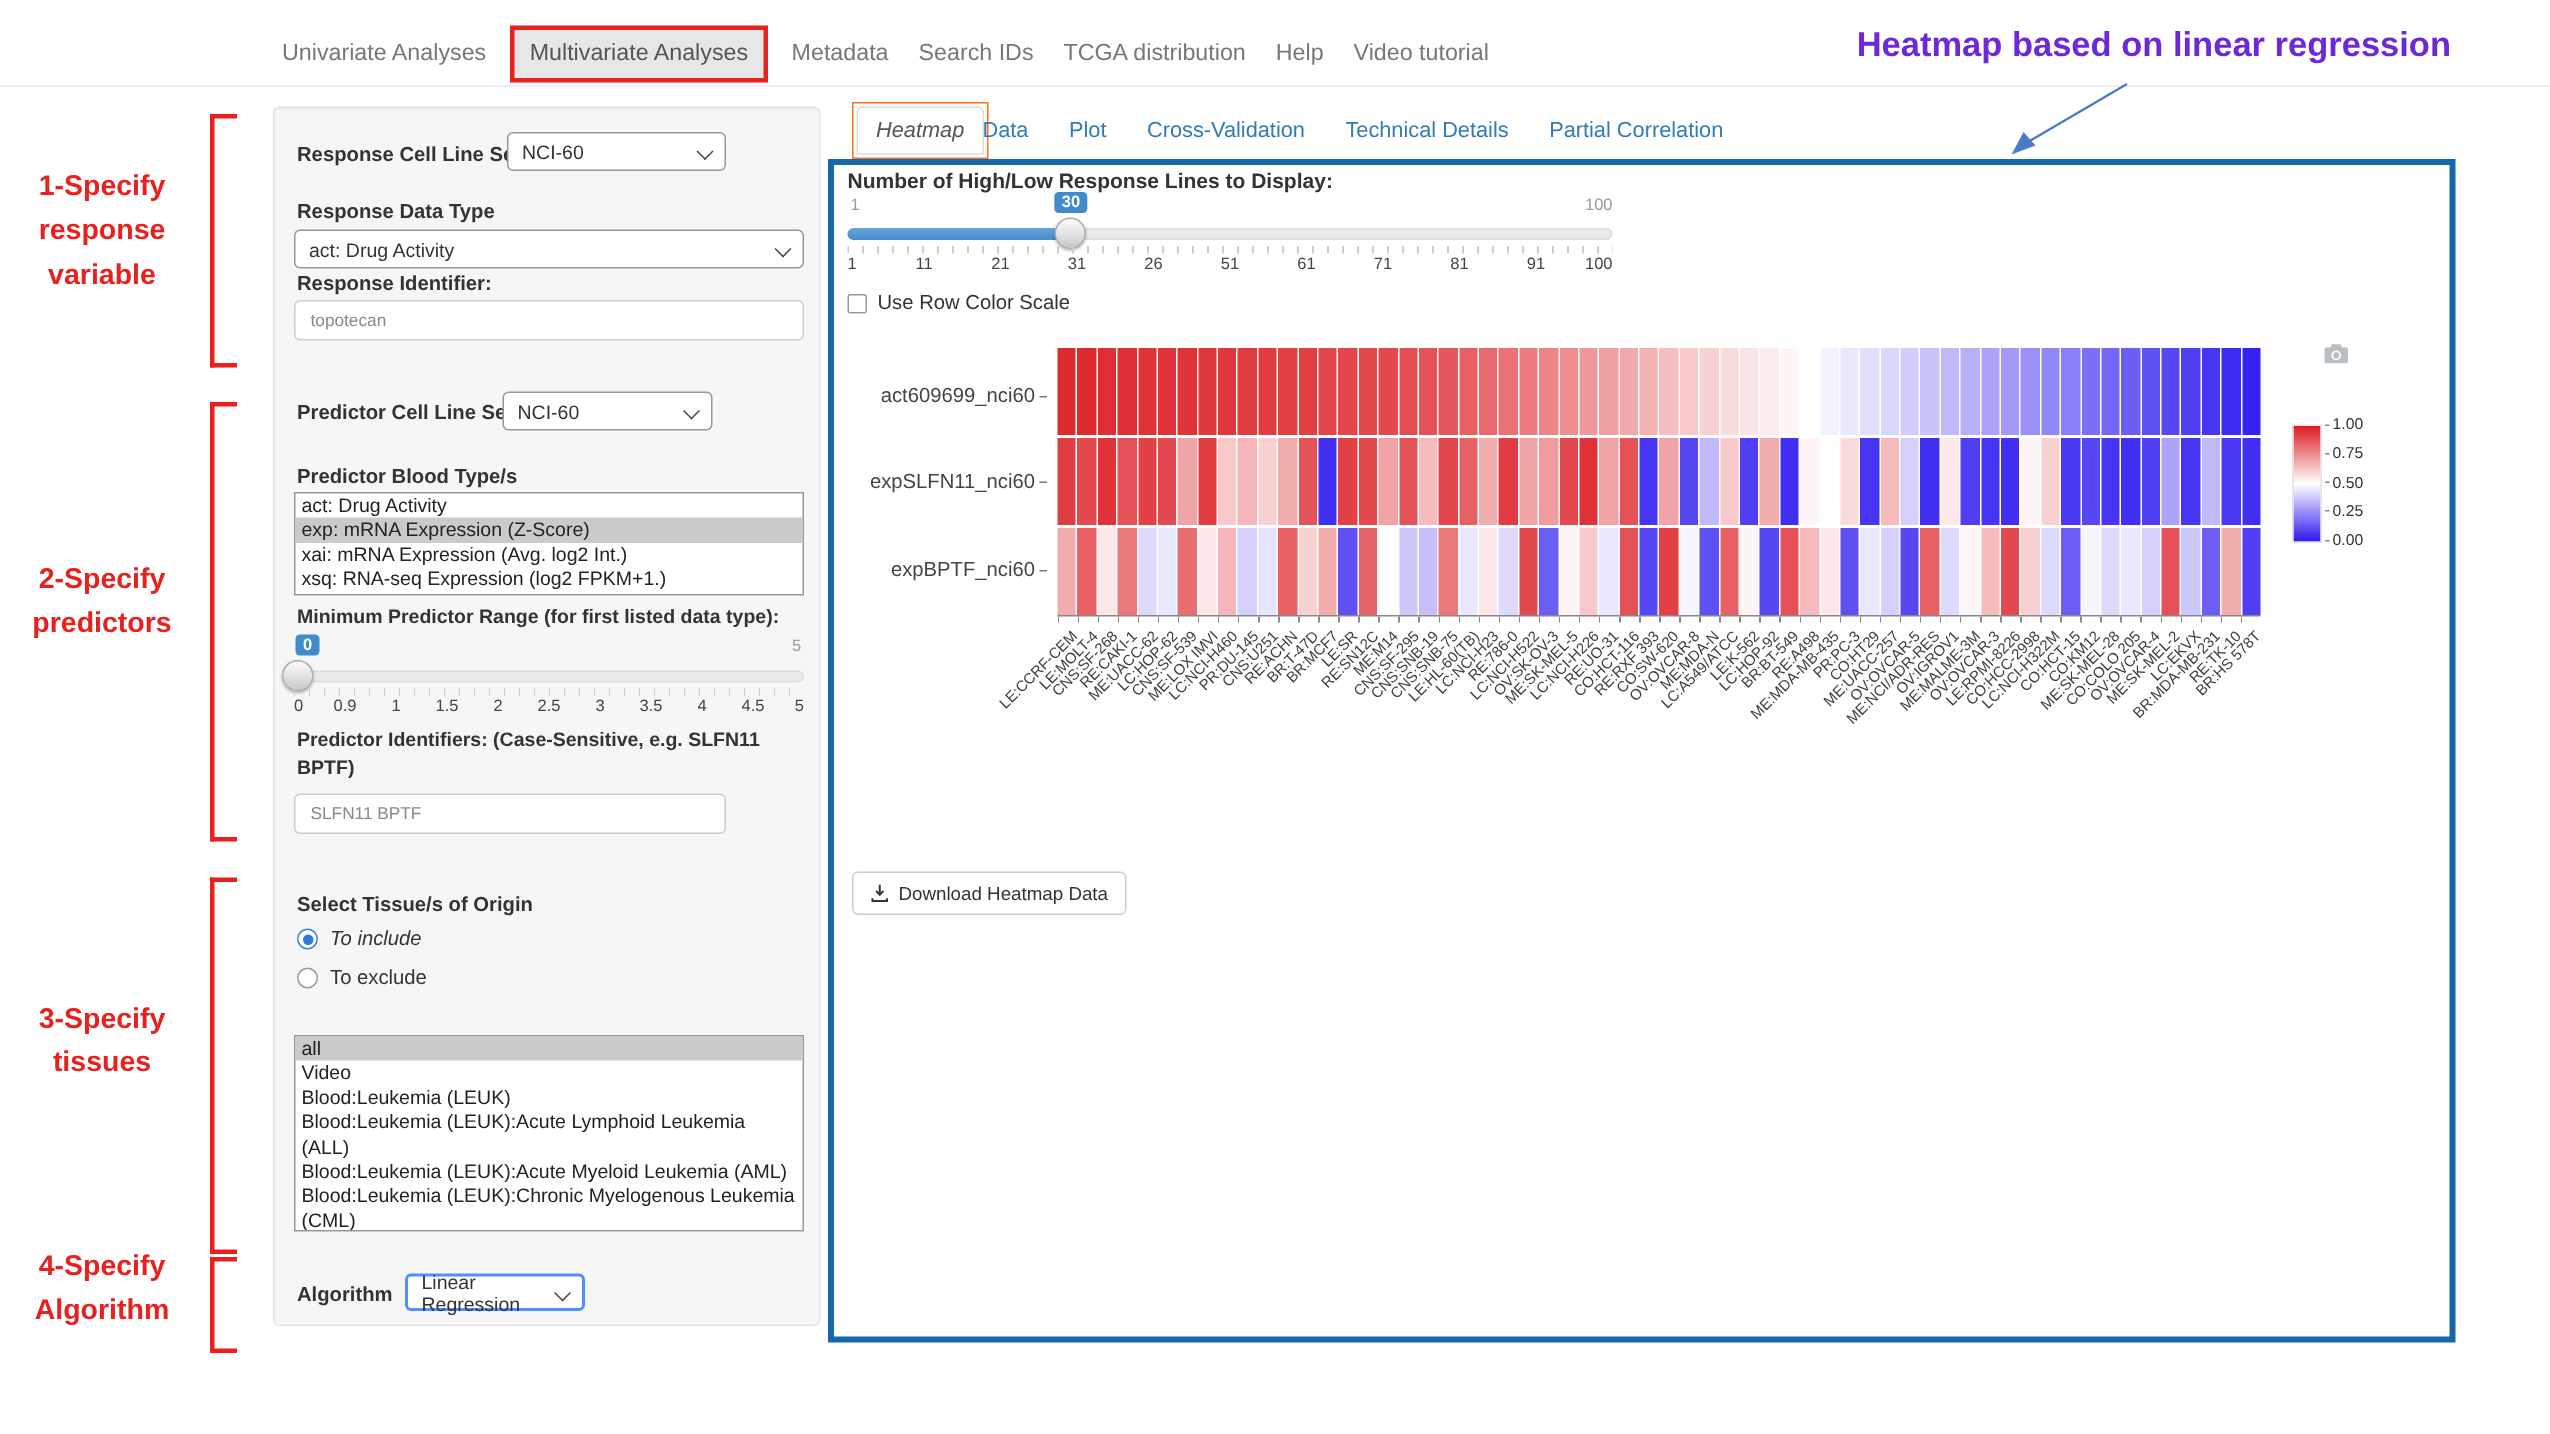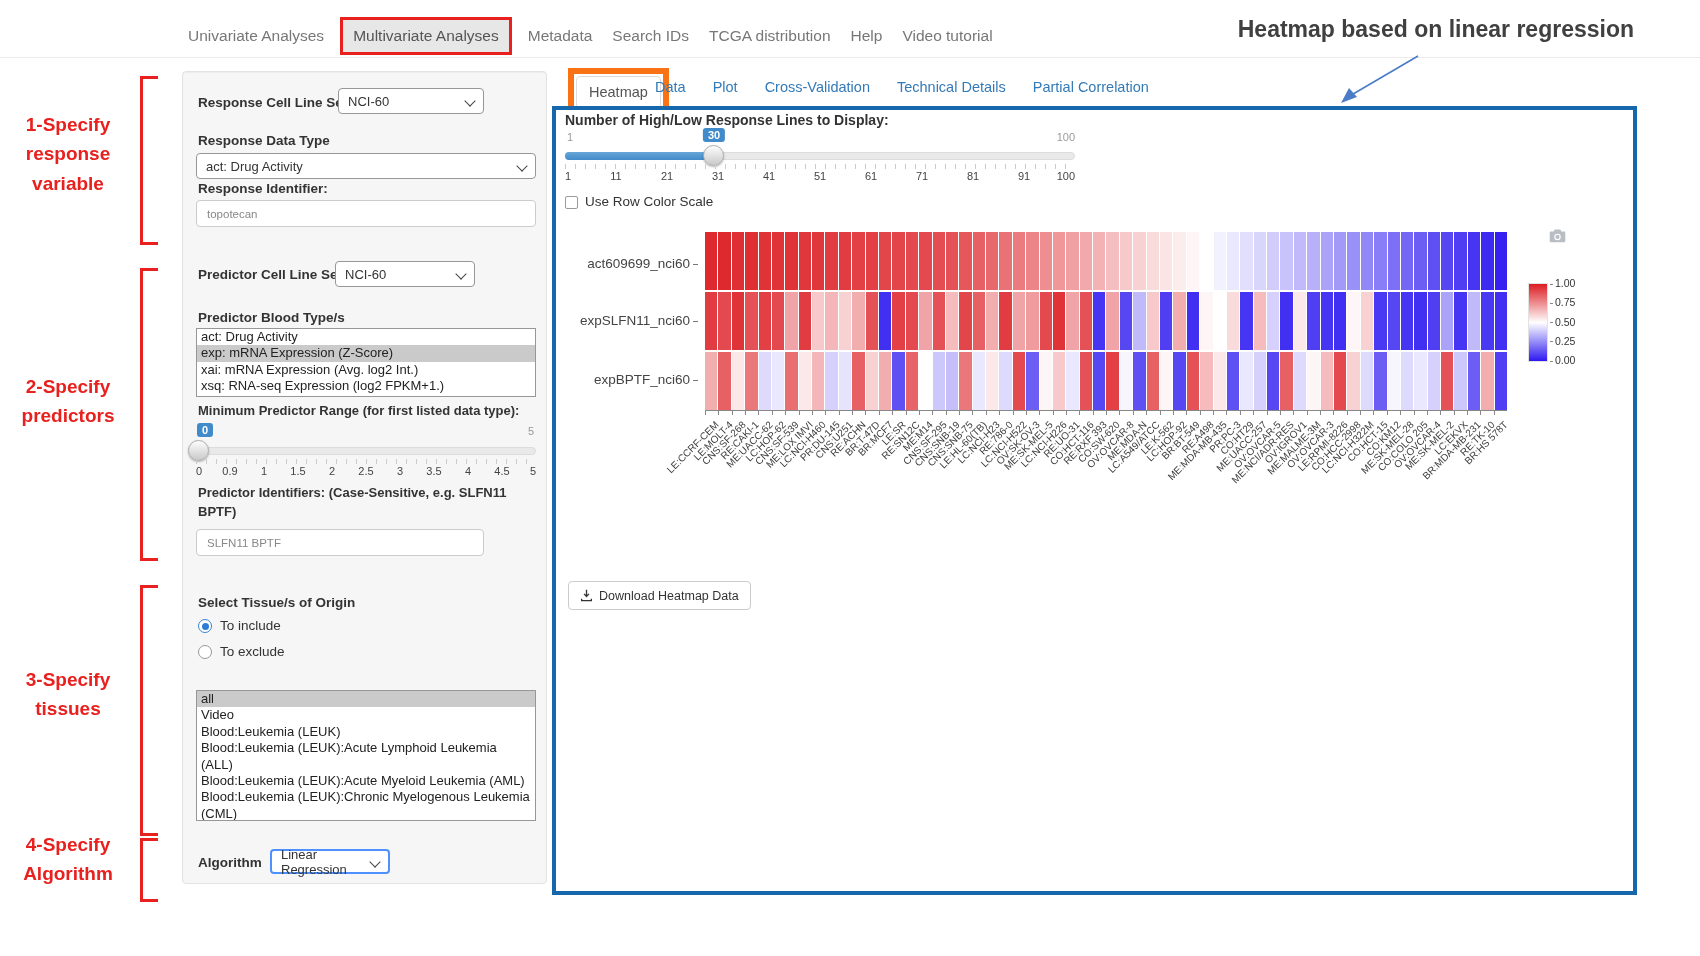--- a/index.html
+++ b/index.html
@@ -7,21 +7,21 @@
         font-family:"Liberation Sans", sans-serif;color:#333;overflow:hidden;}
   .abs{position:absolute;}
 
   
   .nav{position:absolute;left:178px;top:17px;height:38px;display:flex;align-items:center;font-size:15.5px;color:#777;}
   .nav-item{padding:0 10px;line-height:38px;white-space:nowrap;cursor:pointer;}
   .nav-chip{background:#e7e7e7;color:#555;border:3px solid #e8201e;padding:0 10px;line-height:32px;margin:0 6px;}
   .nav-rule{position:absolute;left:0;top:57px;width:1700px;height:1px;background:#ebebeb;}
 
   
-  .blue-heading{position:absolute;top:16px;right:66px;font-size:23px;font-weight:bold;color:#404040;}
+  .blue-heading{position:absolute;top:16px;right:66px;font-size:23px;font-weight:bold;color:#6d28d9;}
   .step{position:absolute;width:128px;text-align:center;font-size:19px;font-weight:bold;
         color:#e8201e;line-height:1.55;white-space:pre-line;}
   .bracket{position:absolute;width:15px;border-left:3.5px solid #e8201e;border-top:3.5px solid #e8201e;border-bottom:3.5px solid #e8201e;}
 
   
   .well{position:absolute;left:182px;top:71px;width:363px;height:811px;background:#f6f6f6;
         border:1px solid #e3e3e3;border-radius:4px;box-shadow:inset 0 1px 1px rgba(0,0,0,.04);}
   .lbl{position:absolute;font-size:13.5px;font-weight:bold;color:#333;white-space:nowrap;}
   .lbl-wrap{white-space:normal;line-height:1.45;}
   .sel{position:absolute;background:#fff;border:1px solid #979797;border-radius:4px;height:26px;
@@ -53,21 +53,21 @@
   .irs-ticks span.last{transform:translateX(-100%);}
 
   
   .radio{position:absolute;width:14px;height:14px;border-radius:50%;border:1px solid #999;background:#fff;box-sizing:border-box;cursor:pointer;}
   .radio.on{border:1px solid #3b82d0;}
   .radio.on::after{content:"";position:absolute;left:2.5px;top:2.5px;width:7px;height:7px;border-radius:50%;background:#2e7bd6;}
   .rlabel{position:absolute;font-size:13.5px;color:#333;}
   .cbox{position:absolute;width:13px;height:13px;border:1px solid #9a9a9a;border-radius:2px;background:#fff;box-sizing:border-box;cursor:pointer;}
 
   
-  .tabbox-red{position:absolute;left:568px;top:68px;border:6px solid #f97316;padding:2px;background:#fff;}
+  .tabbox-red{position:absolute;left:568px;top:68px;border:1px solid #f97316;padding:2px;background:#fff;font-style:italic;}
   .tab-active{border:1px solid #ddd;border-radius:4px 4px 0 0;background:#fff;color:#555;
       font-size:14.5px;padding:7px 12px;cursor:pointer;}
   .tabs{position:absolute;left:655px;top:79px;display:flex;gap:27px;font-size:14.5px;color:#337ab7;}
   .tabs div{cursor:pointer;white-space:nowrap;}
   .panel{position:absolute;left:552px;top:106px;width:1085px;height:789px;border:4px solid #1767ac;box-sizing:border-box;background:#fff;}
 
   
   #heatmap-grid{position:absolute;left:705px;top:232px;width:802px;height:178px;display:grid;
       grid-template-columns:repeat(60,1fr);grid-template-rows:repeat(3,1fr);column-gap:1px;row-gap:2px;background:#fff;}
   #heatmap-grid div{width:100%;height:100%;}
@@ -172,21 +172,21 @@
       <span style="left: 80%;">4</span>
       <span style="left: 90%;">4.5</span>
       <span class="last" style="left: 100%;">5</span>
     </div>
 
   <div class="lbl lbl-wrap" style="left:198px;top:484px;width:338px;font-size:13px;">Predictor Identifiers: (Case-Sensitive, e.g. SLFN11 BPTF)</div>
   <div class="inp" style="left:196px;top:529px;width:288px;">SLFN11 BPTF</div>
 
   <div class="lbl" style="left:198px;top:595px;">Select Tissue/s of Origin</div>
   <div class="radio on" style="left:198px;top:619px;"></div>
-  <div class="rlabel" style="left:220px;top:618px;">To include</div>
+  <div class="rlabel" style="left:220px;top:618px;font-style:italic;">To include</div>
   <div class="radio" style="left:198px;top:645px;"></div>
   <div class="rlabel" style="left:220px;top:644px;">To exclude</div>
 
   <div class="lb" id="tissue-listbox" style="left:196px;top:690px;width:340px;height:131px;">
       <div class="lbopt sel2">all</div>
       <div class="lbopt">Video</div>
       <div class="lbopt">Blood:Leukemia (LEUK)</div>
       <div class="lbopt">Blood:Leukemia (LEUK):Acute Lymphoid Leukemia (ALL)</div>
       <div class="lbopt now">Blood:Leukemia (LEUK):Acute Myeloid Leukemia (AML)</div>
       <div class="lbopt">Blood:Leukemia (LEUK):Chronic Myelogenous Leukemia (CML)</div>
@@ -217,21 +217,21 @@
   <div class="irs-badge" style="left:714px;top:128px;">30</div>
   <div class="irs-track" style="left:565px;top:152px;width:510px;"></div>
   <div class="irs-fill" style="left:565px;top:152px;width:150px;"></div>
   <div class="irs-handle" style="left:703px;top:145px;"></div>
   <div class="irs-minor" style="left:565px;top:164px;width:510px;"></div>
   <div class="irs-ticks" id="main-ticks" style="left:565px;top:170px;width:510px;">
       <span class="first" style="left: 0%;">1</span>
       <span style="left: 10%;">11</span>
       <span style="left: 20%;">21</span>
       <span style="left: 30%;">31</span>
-      <span style="left: 40%;">41</span>
+      <span style="left: 40%;">26</span>
       <span style="left: 50%;">51</span>
       <span style="left: 60%;">61</span>
       <span style="left: 70%;">71</span>
       <span style="left: 80%;">81</span>
       <span style="left: 90%;">91</span>
       <span class="last" style="left: 100%;">100</span>
     </div>
 
   <div class="cbox" style="left:565px;top:196px;"></div>
   <div class="rlabel" style="left:585px;top:194px;">Use Row Color Scale</div>

